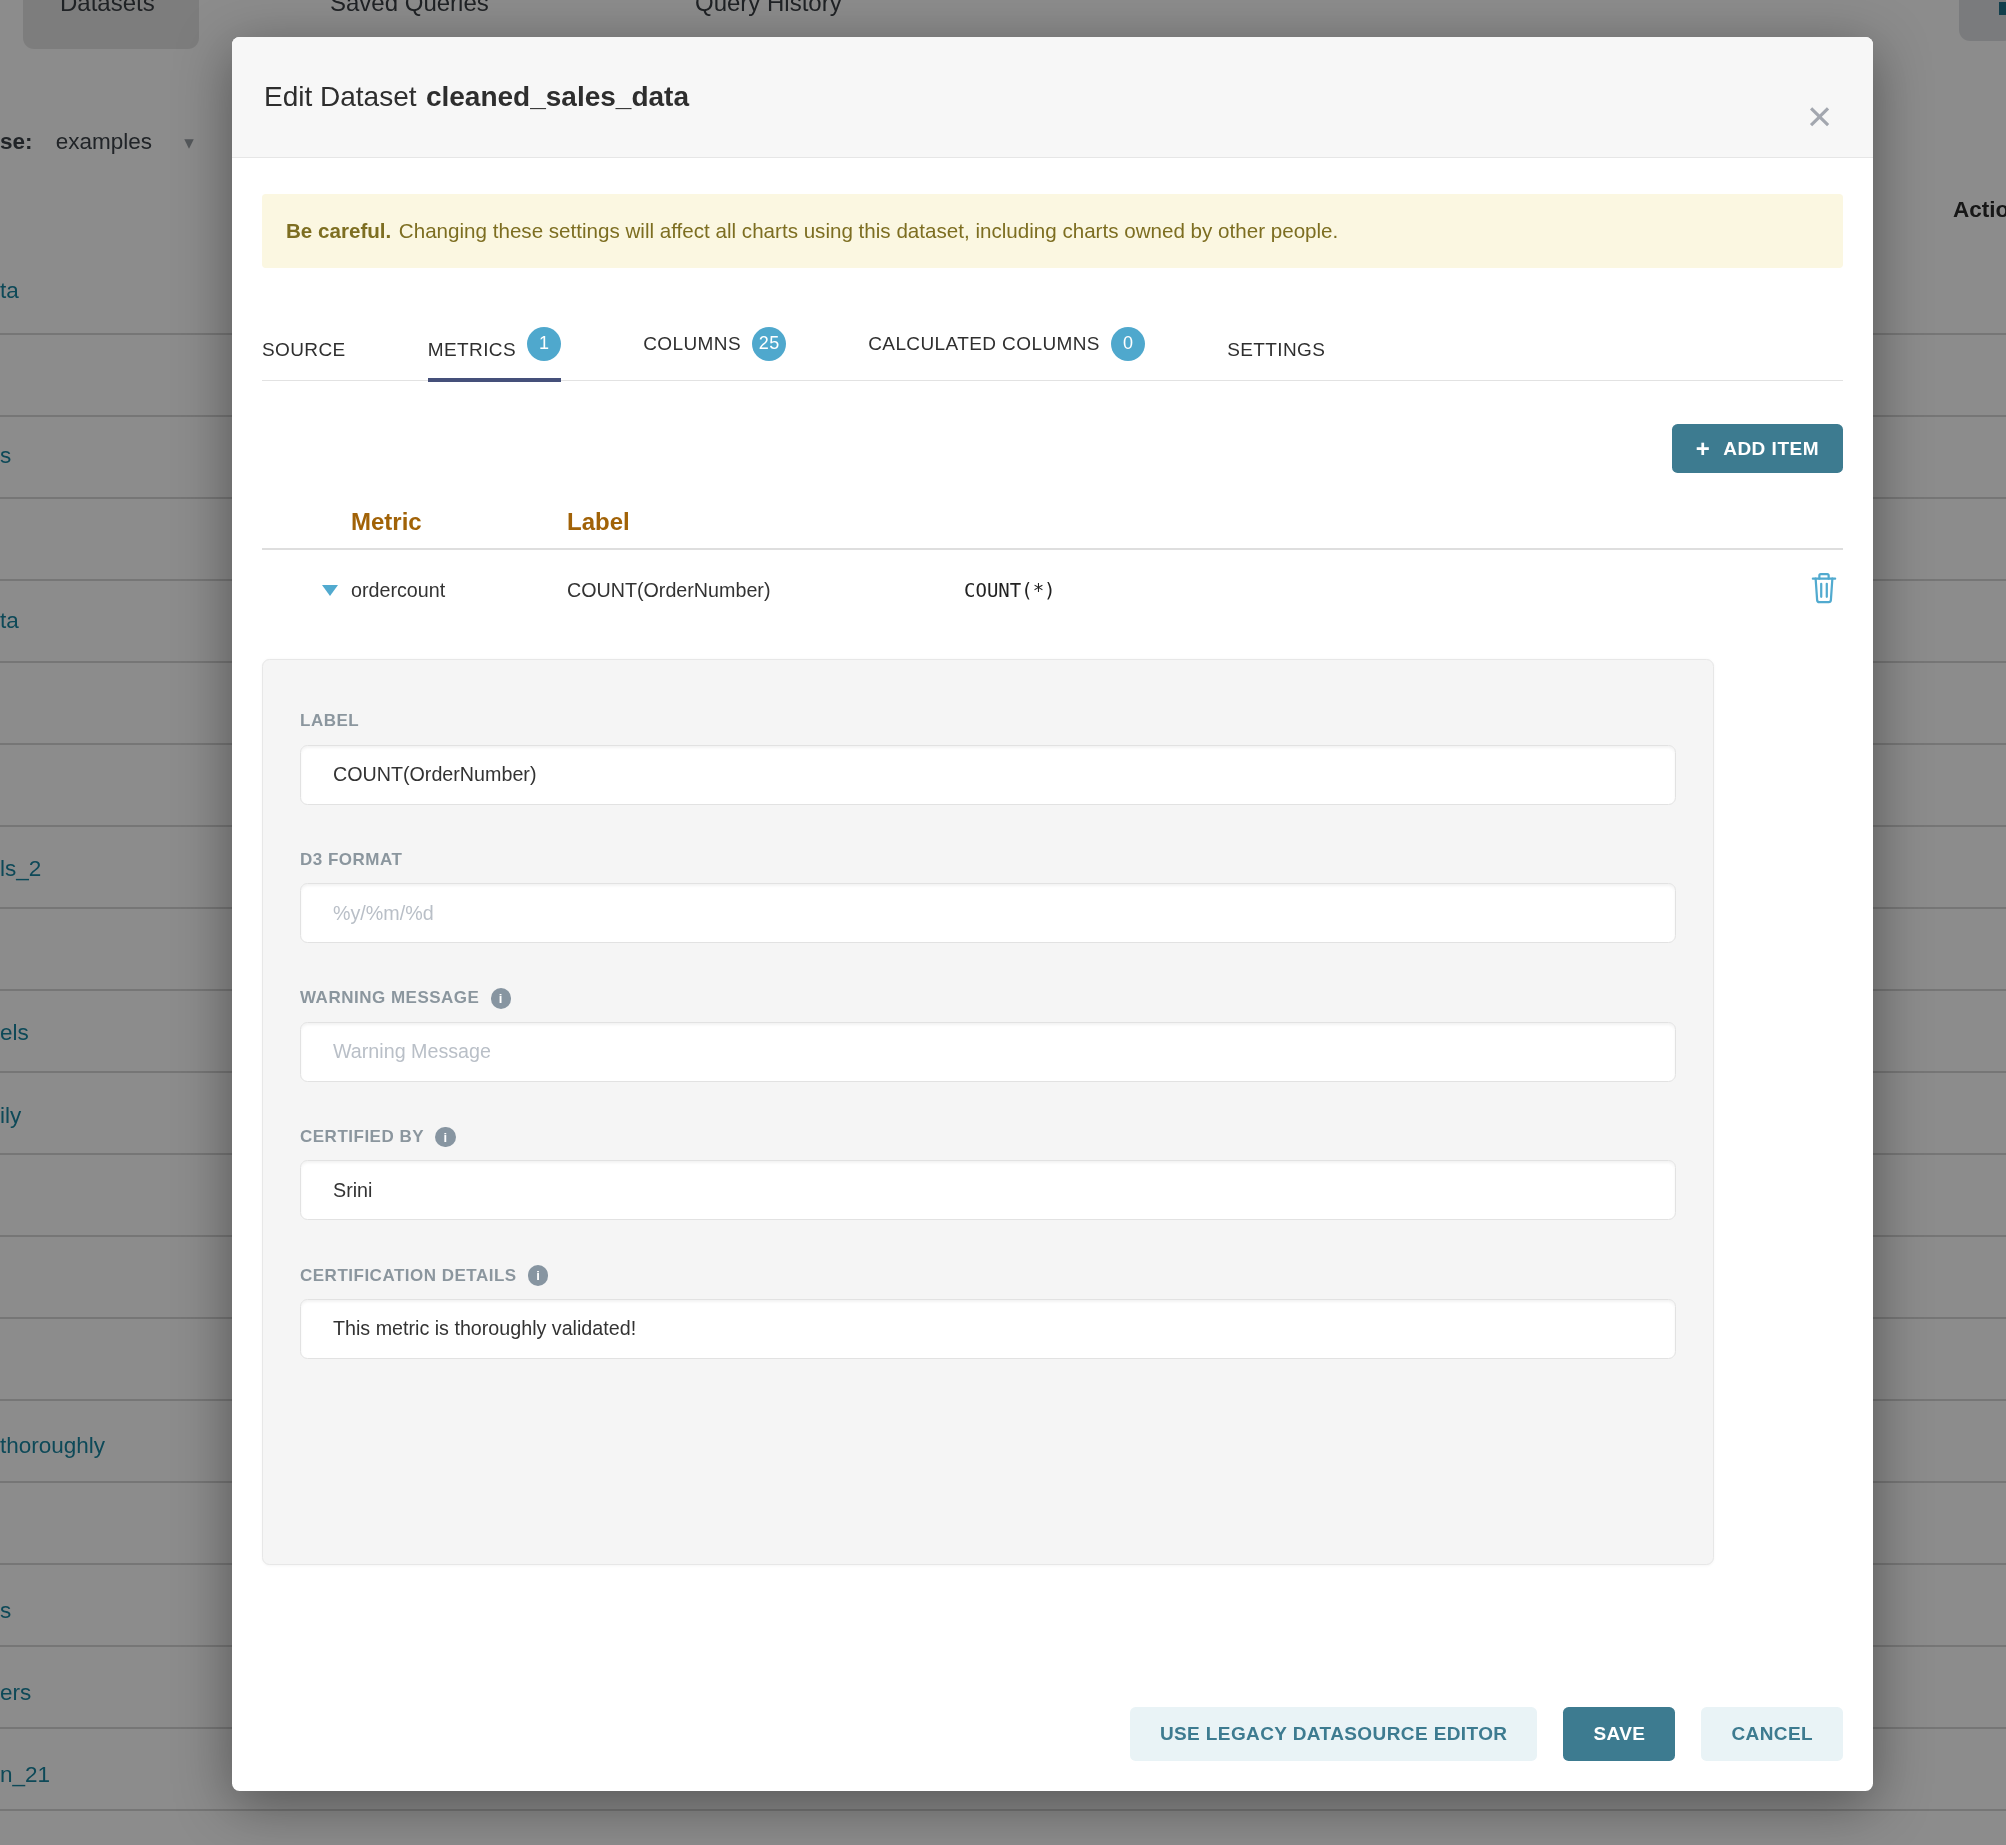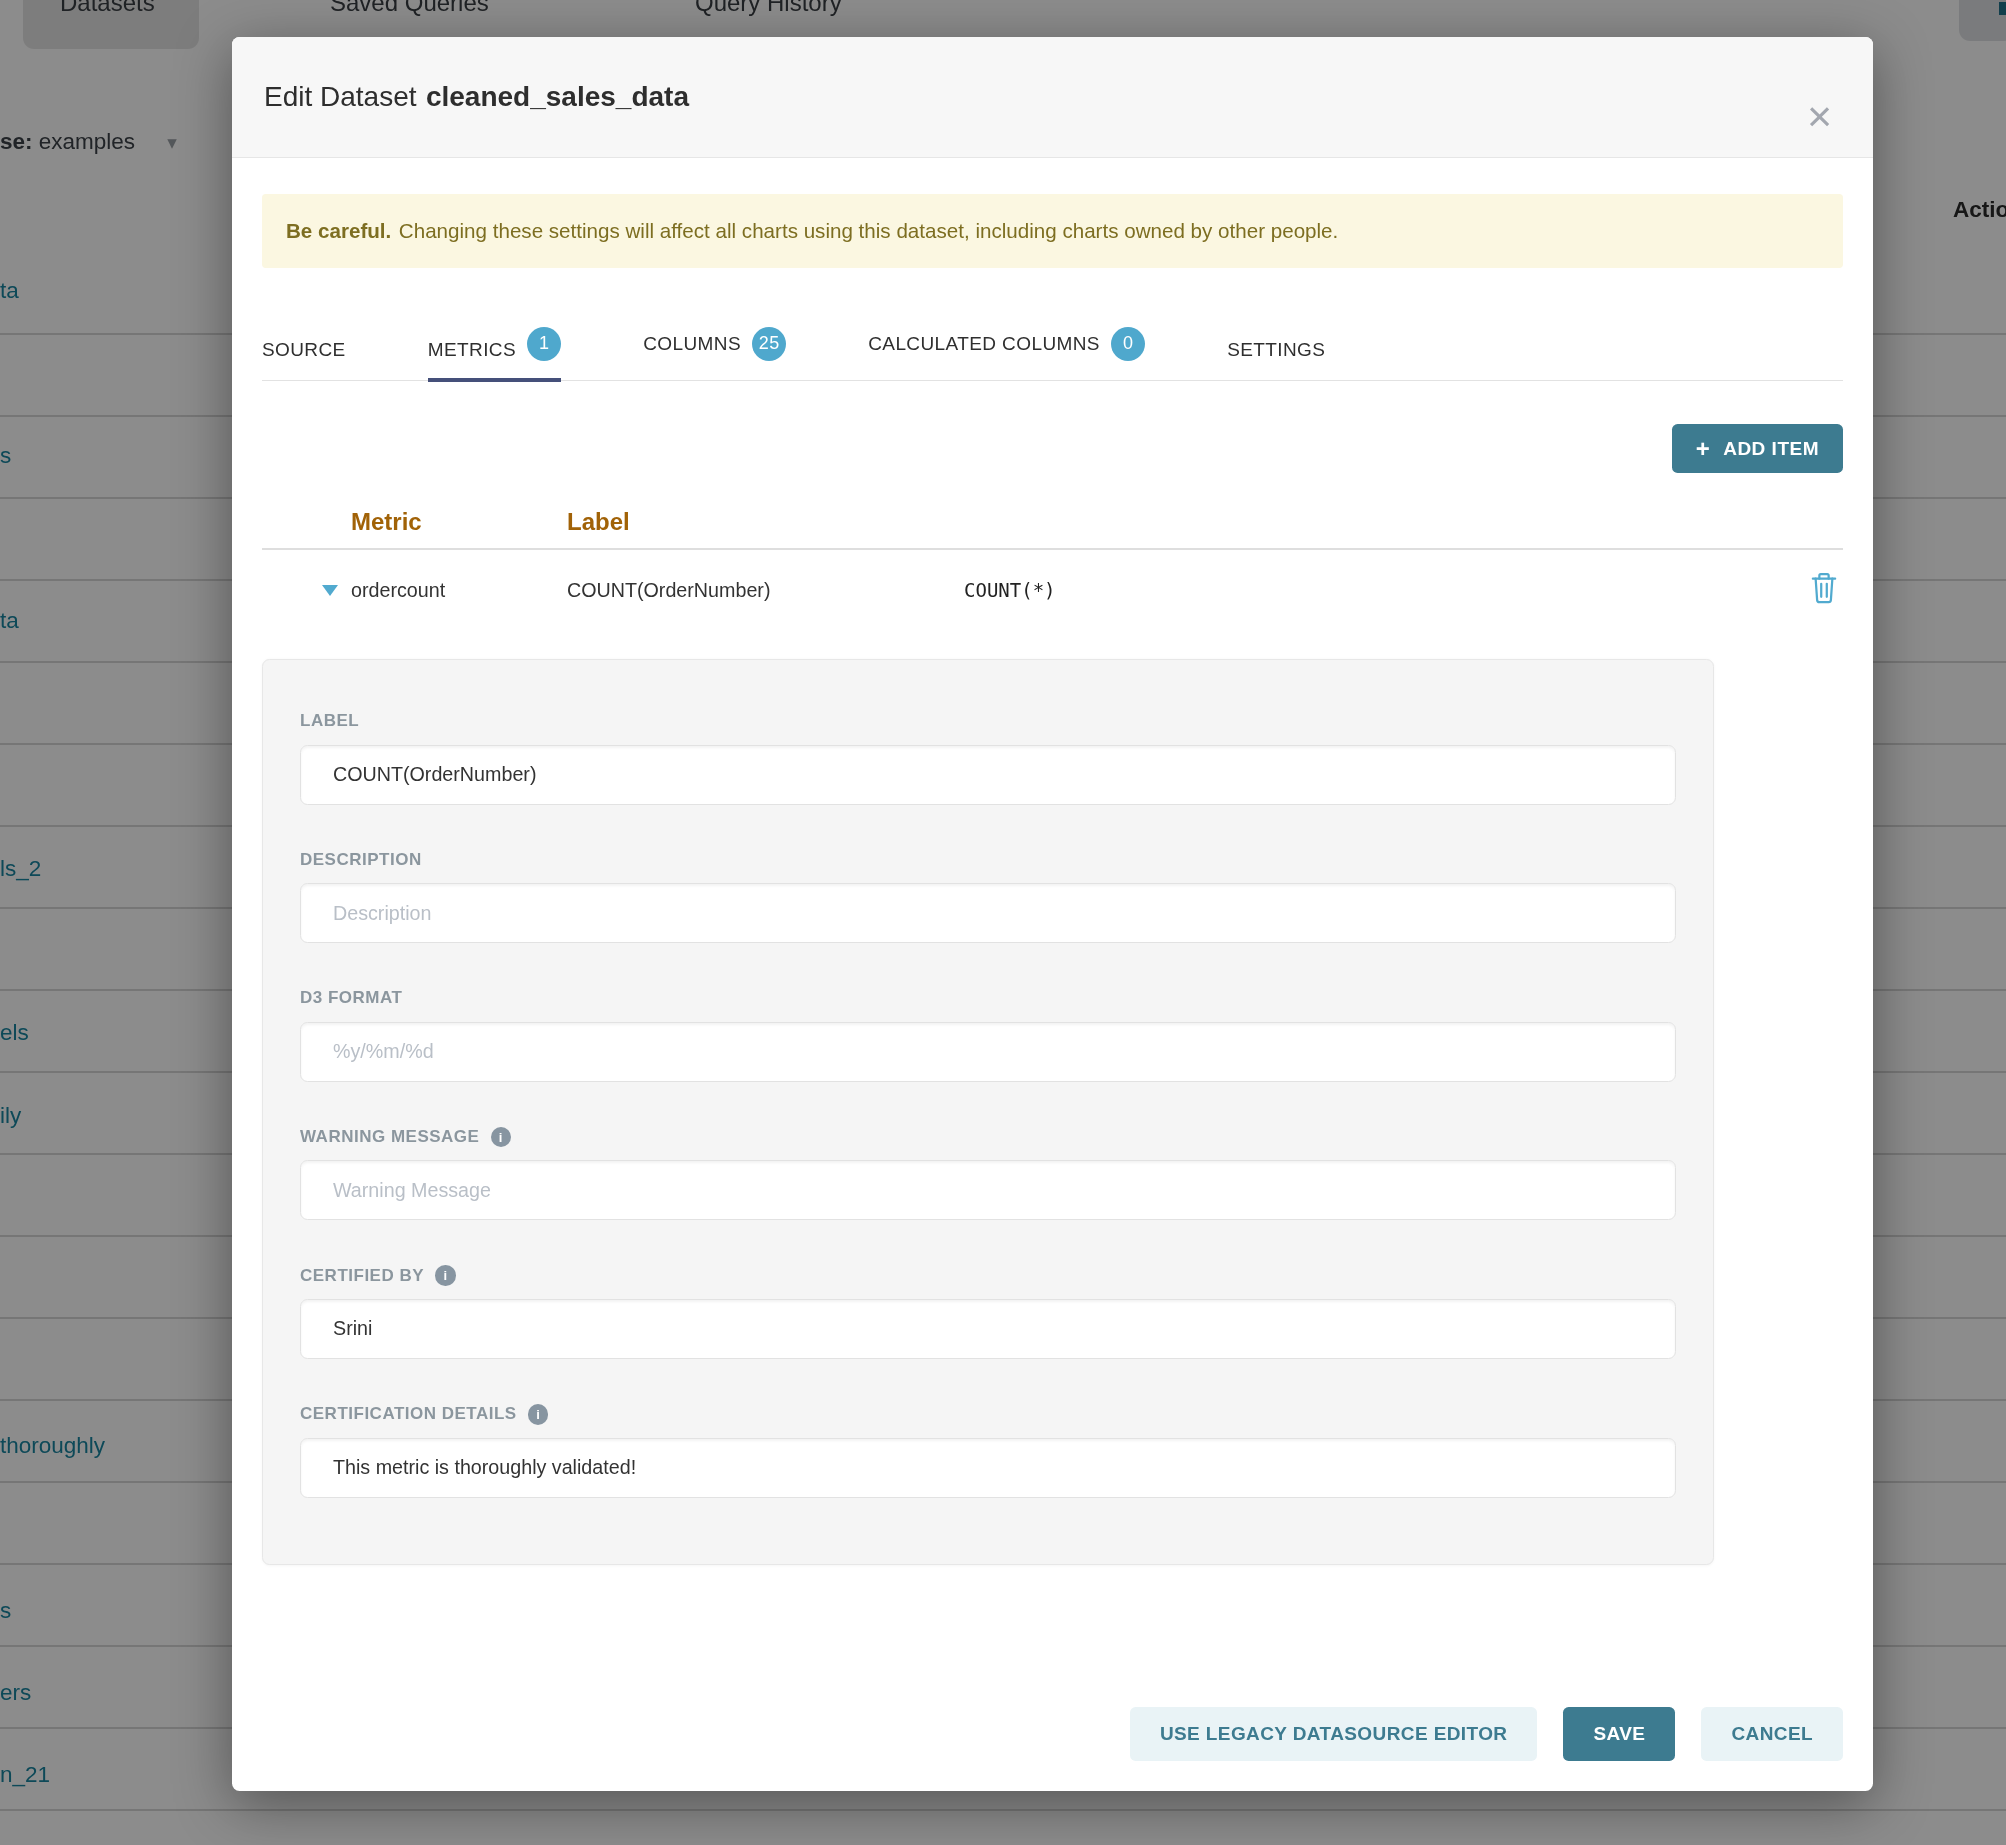--- a/index.html
+++ b/index.html
@@ -92,21 +92,21 @@
 <div class="bg-page">
   <div class="bg-tab-pill" style="left:23.4px; width:176px;"></div>
   <div class="bg-tab-label" style="left:60px; top:-11.2px;">Datasets</div>
   <div class="bg-tab-label" style="left:330px; top:-11.2px;">Saved Queries</div>
   <div class="bg-tab-label" style="left:695px; top:-11.2px;">Query History</div>
   <div class="bg-corner-pill"></div>
   <div class="bg-corner-accent"></div>
 
   <div class="bg-filter">
     <b>se:</b>
-    <span style="">examples</span>
+    <span style="margin-left:17px;">examples</span>
     <span class="caret">▾</span>
   </div>
 
   <div class="bg-col-header">Actio</div>
   <div class="bg-rowlines"></div>
 
   <div class="bg-rowtext" style="top:291px;">ta</div>
   <div class="bg-rowtext" style="top:456px;">s</div>
   <div class="bg-rowtext" style="top:621px;">ta</div>
   <div class="bg-rowtext" style="top:869px;">ls_2</div>
@@ -186,26 +186,20 @@
 
   <div class="panel">
 
     <div class="field">
       <div class="field-label">
         <span>LABEL</span>
       </div>
       <input type="text" value="COUNT(OrderNumber)" style="">
     </div>
 
-    <div class="field">
-      <div class="field-label">
-        <span>DESCRIPTION</span>
-      </div>
-      <input type="text" placeholder="Description" style="">
-    </div>
 
     <div class="field">
       <div class="field-label">
         <span>D3 FORMAT</span>
       </div>
       <input type="text" placeholder="%y/%m/%d" style="">
     </div>
 
     <div class="field">
       <div class="field-label">

